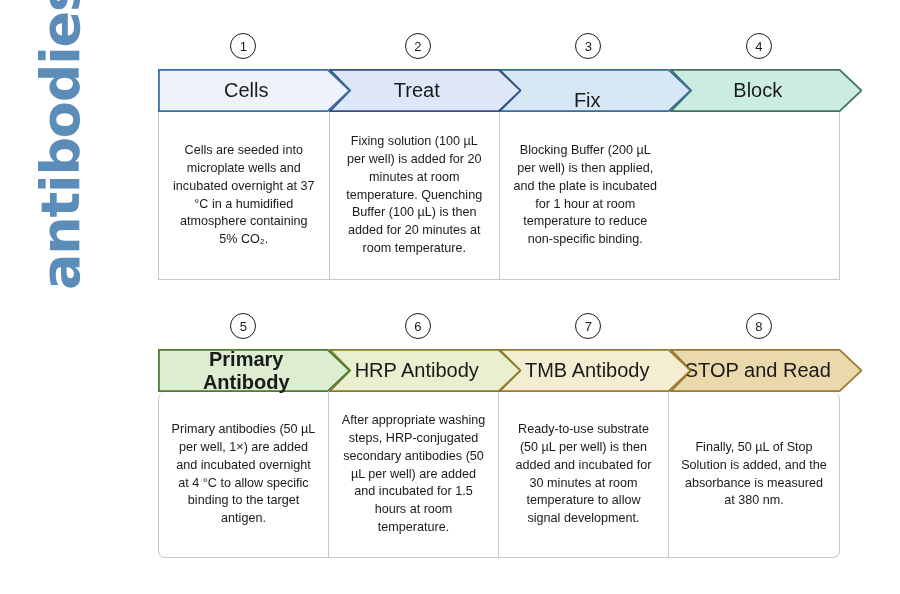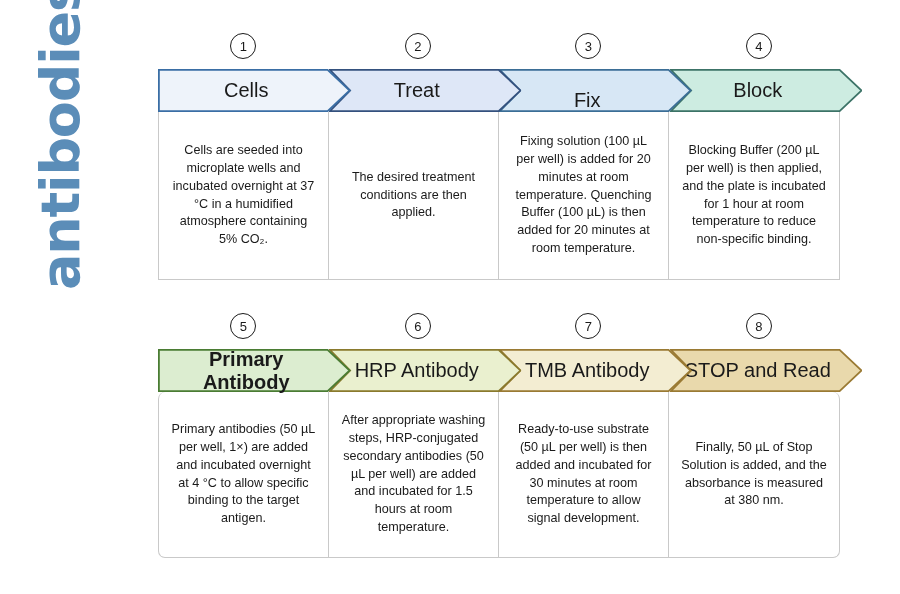--- a/index.html
+++ b/index.html
@@ -203,23 +203,20 @@
           </svg>
         </div>
         <span class="chev-label" style="margin-right: 22px;">Block</span>
       </div>
     </div>
   <div class="card-band">
       <div class="desc-card">
         <p>Cells are seeded into microplate wells and incubated overnight at 37 °C in a humidified atmosphere containing 5% CO₂.</p>
       </div>
       <div class="desc-card">
-        <p>The desired treatment conditions are then applied.</p>
-      </div>
-      <div class="desc-card">
         <p>Fixing solution (100 µL per well) is added for 20 minutes at room temperature. Quenching Buffer (100 µL) is then added for 20 minutes at room temperature.</p>
       </div>
       <div class="desc-card">
         <p>Blocking Buffer (200 µL per well) is then applied, and the plate is incubated for 1 hour at room temperature to reduce non-specific binding.</p>
       </div>
     </div>
 </div>
 
 <div class="protocol-row" id="row-2">
   <div class="row-numbers">

